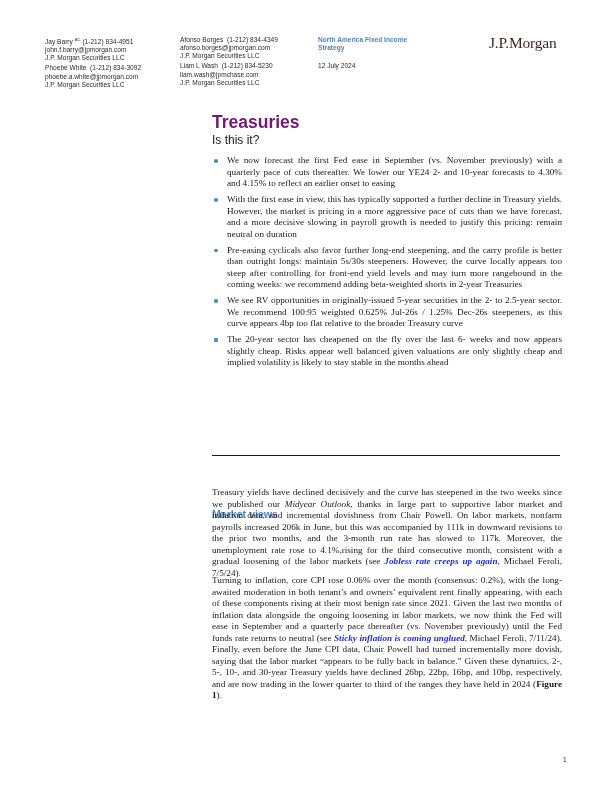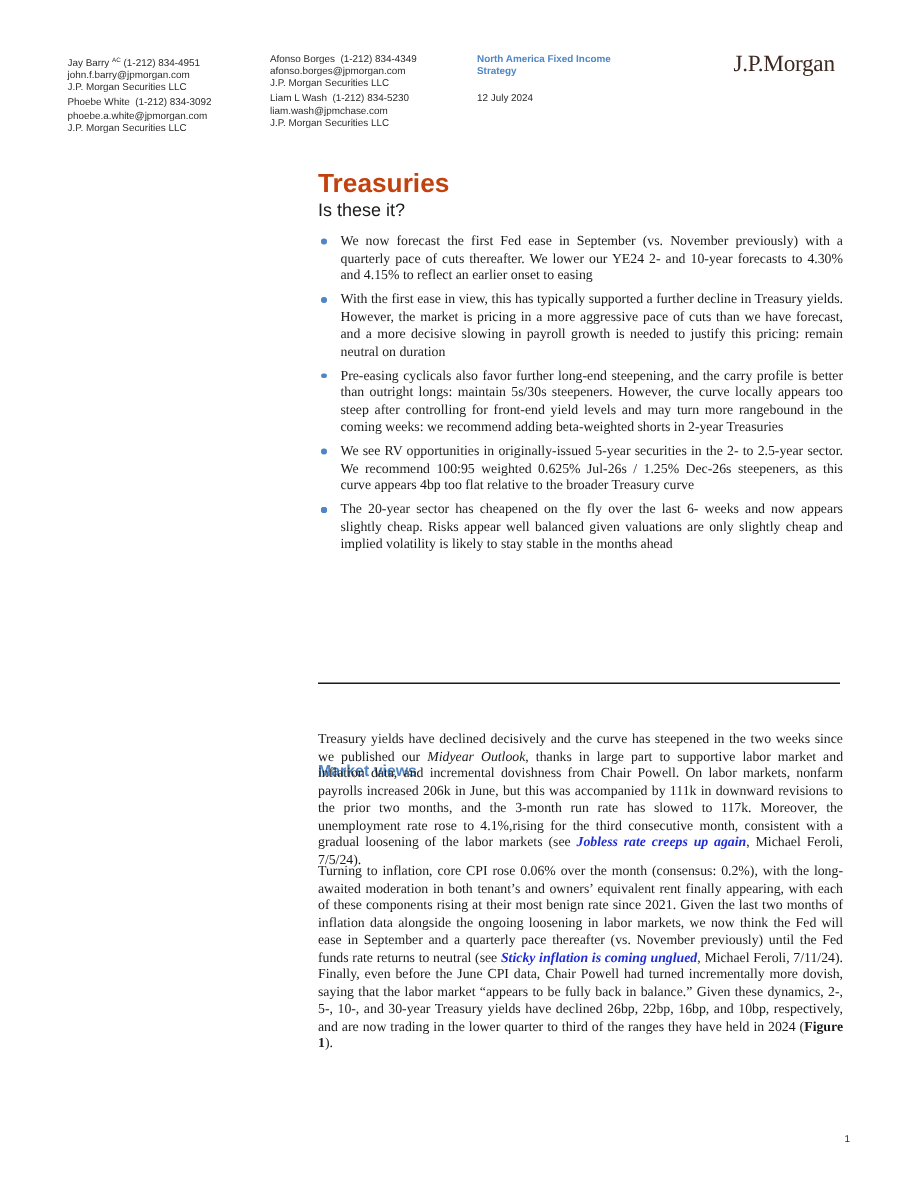--- a/index.html
+++ b/index.html
@@ -9,21 +9,21 @@
   .hdr { position: absolute; top: 36px; font-family: "Liberation Sans", sans-serif; font-size: 6.6px; line-height: 8.1px; color: #2b2b2b; }
   .hdr .block { margin-bottom: 2.2px; }
   .hdr-left { left: 45px; width: 130px; }
   .hdr-mid { left: 180px; width: 130px; }
   .hdr-strat { left: 318px; width: 120px; }
   .hdr-strat .unit { color: #4f86c3; font-weight: bold; font-size: 6.6px; line-height: 8.1px; }
   .hdr-strat .date { margin-top: 10px; color: #2b2b2b; }
   sup.ac { font-size: 4.2px; vertical-align: 3px; }
 
   .logo { position: absolute; left: 489px; top: 34px; font-family: "Liberation Serif", serif; font-size: 15.5px; color: #3e2a22; letter-spacing: -0.2px; }
-  .title { position: absolute; left: 212px; top: 112px; font-family: "Liberation Sans", sans-serif; font-weight: bold; font-size: 17.5px; color: #c2410c; }
+  .title { position: absolute; left: 212px; top: 112px; font-family: "Liberation Sans", sans-serif; font-weight: bold; font-size: 17.5px; color: #701a75; }
   .subtitle { position: absolute; left: 212px; top: 133px; font-family: "Liberation Sans", sans-serif; font-size: 12px; color: #1a1a1a; }
 
   .bullets { position: absolute; left: 212px; top: 155px; width: 350px; list-style: none; }
   .bullets li { position: relative; padding-left: 15px; font-size: 9.2px; line-height: 11.5px; margin-bottom: 4.5px; text-align: justify; color: #1a1a1a; }
   .bullets li .dot { position: absolute; left: 2px; top: 4.2px; width: 3.6px; height: 3.6px; border-radius: 50%; background: #4f86c3; }
 
   .rule { position: absolute; left: 212px; top: 455px; width: 348px; height: 1px; background: #1a1a1a; }
 
   .h2 { position: absolute; left: 212px; top: 470px; font-family: "Liberation Sans", sans-serif; font-weight: bold; font-size: 10.6px; color: #4f86c3; margin-top: 38px; }
 
@@ -67,21 +67,21 @@
 
 <div class="hdr hdr-strat">
   <div class="unit">North America Fixed Income</div>
   <div class="unit">Strategy</div>
   <div class="date">12 July 2024</div>
 </div>
 
 <div class="logo">J.P.Morgan</div>
 
 <h1 class="title">Treasuries</h1>
-<div class="subtitle">Is these it?</div>
+<div class="subtitle">Is this it?</div>
 
 <ul class="bullets">
   <li><span class="dot"></span><span>We now forecast the first Fed ease in September (vs. November previously) with a quarterly pace of cuts thereafter. We lower our YE24 2- and 10-year forecasts to 4.30% and 4.15% to reflect an earlier onset to easing</span></li>
   <li><span class="dot"></span><span>With the first ease in view, this has typically supported a further decline in Treasury yields. However, the market is pricing in a more aggressive pace of cuts than we have forecast, and a more decisive slowing in payroll growth is needed to justify this pricing: remain neutral on duration</span></li>
   <li><span class="dot"></span><span>Pre-easing cyclicals also favor further long-end steepening, and the carry profile is better than outright longs: maintain 5s/30s steepeners. However, the curve locally appears too steep after controlling for front-end yield levels and may turn more rangebound in the coming weeks: we recommend adding beta-weighted shorts in 2-year Treasuries</span></li>
   <li><span class="dot"></span><span>We see RV opportunities in originally-issued 5-year securities in the 2- to 2.5-year sector. We recommend 100:95 weighted 0.625% Jul-26s / 1.25% Dec-26s steepeners, as this curve appears 4bp too flat relative to the broader Treasury curve</span></li>
   <li><span class="dot"></span></li>
   <li><span class="dot"></span><span>The 20-year sector has cheapened on the fly over the last 6- weeks and now appears slightly cheap. Risks appear well balanced given valuations are only slightly cheap and implied volatility is likely to stay stable in the months ahead</span></li>
 </ul>
 

